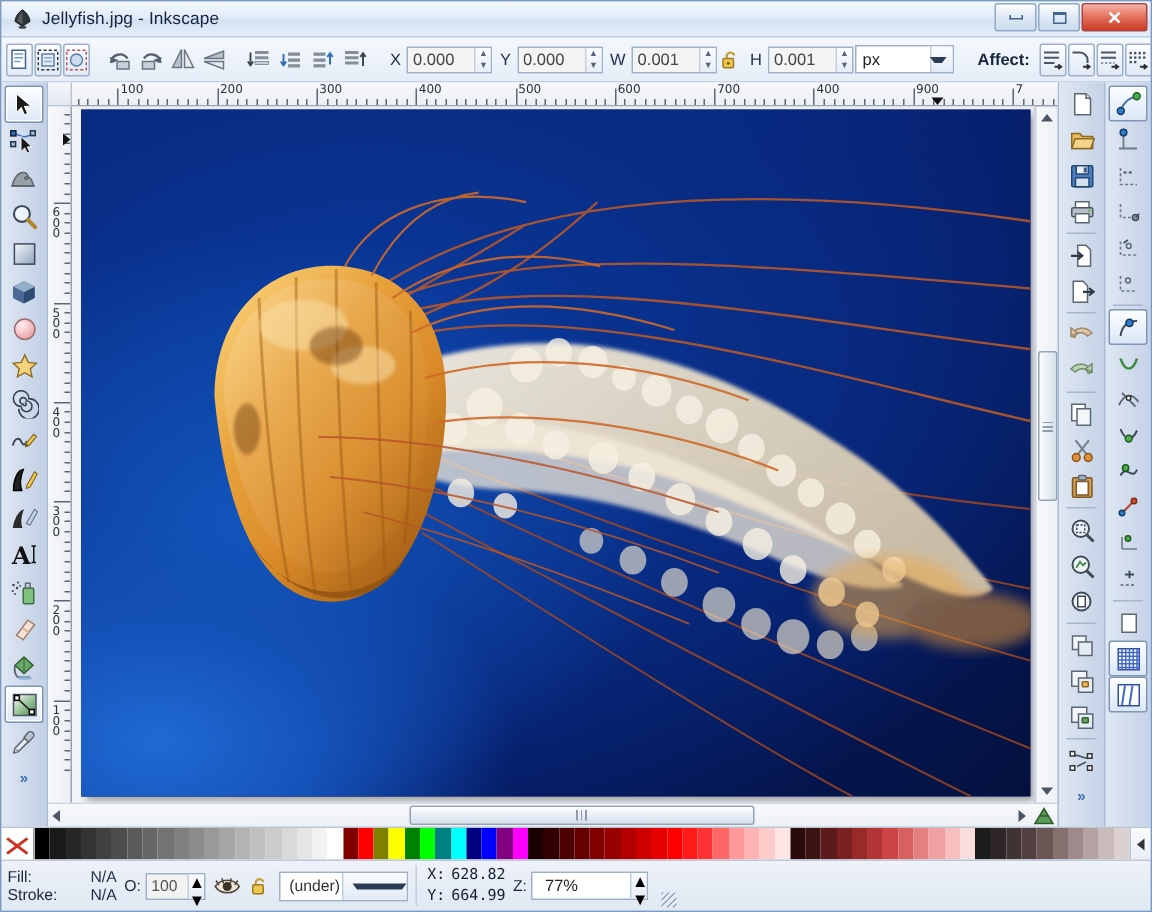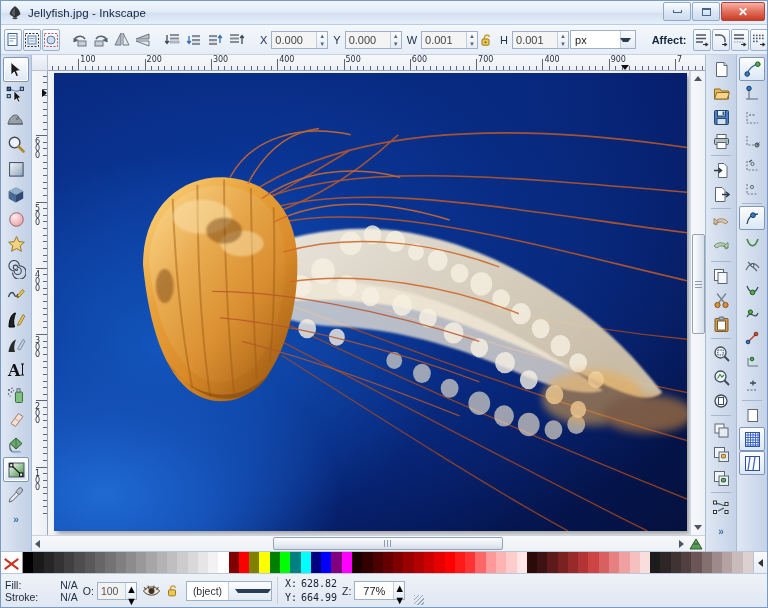--- a/index.html
+++ b/index.html
@@ -319,21 +319,21 @@
   .hint { flex: 1; font-size: 11px; color: #101c2c; padding-left: 6px;
           white-space: nowrap; overflow: hidden; }
   .hint b { font-weight: bold; }
   .coords { display: flex; flex-direction: column;
     font-family: "DejaVu Sans Mono", monospace; font-size: 10px; color: #14202f;
     border-left: 1px solid #c3cede; padding-left: 7px; line-height: 1.35; }
   .coords div { display: flex; gap: 6px; }
   .coords i { font-style: normal; width: 10px; }
   .zoomwrap { display: flex; align-items: center; gap: 3px; padding-right: 4px; }
   .zlabel { font-size: 10.5px; color: #1a2636; }
-  .zsp { display: flex; border: 1px solid #9eb1c9; height: 19px; background: #fff; }
+  .zsp { display: flex; border: 1px solid #9eb1c9; height: 19px; background: #fff; gap: 27px; }
   .zsp input { width: 38px; border: none; background: transparent;
     font-size: 11px; color: #222; text-align: center; outline: none;
     font-family: "Liberation Sans", sans-serif; }
   .resize-grip { width: 10px; height: 10px; align-self: flex-end; margin-bottom: 2px;
     background: repeating-linear-gradient(135deg,#9aa7b8 0 1px, transparent 1px 3px); }
   svg { display: block; }
 </style>
 </head>
 <body>
 
@@ -1493,21 +1493,21 @@
       </svg>
     </span>
     <span>
       <svg width="15" height="15" viewBox="0 0 15 15">
         <path d="M4.5 7 V5 a2.6 2.6 0 0 1 5 0" fill="none" stroke="#caa23c" stroke-width="1.5"></path>
         <rect x="2.5" y="6.8" width="7" height="6" rx="1" fill="#f0c84e" stroke="#9b7a22"></rect>
       </svg>
     </span>
 
     <div class="layersel">
-      <span>(bject)</span>
+      <span>(under)</span>
       <span class="drop">
           <span class="caret"></span>
         </span>
     </div>
 
 
     <div class="coords">
       <div>
           <i>X:</i>
           <span>628.82</span>

